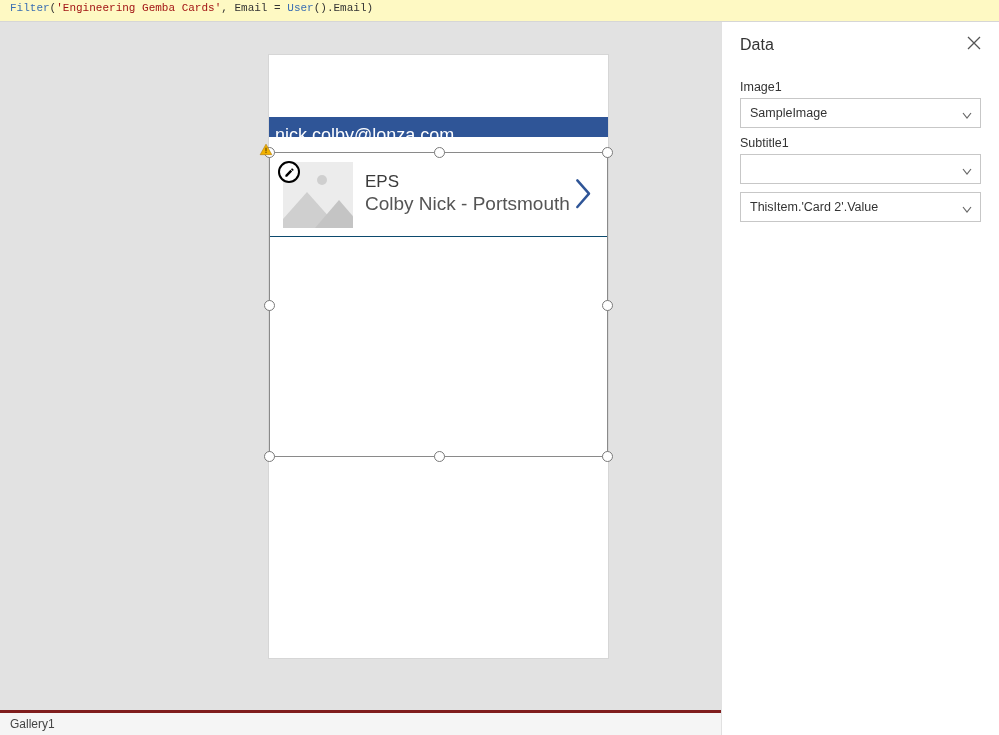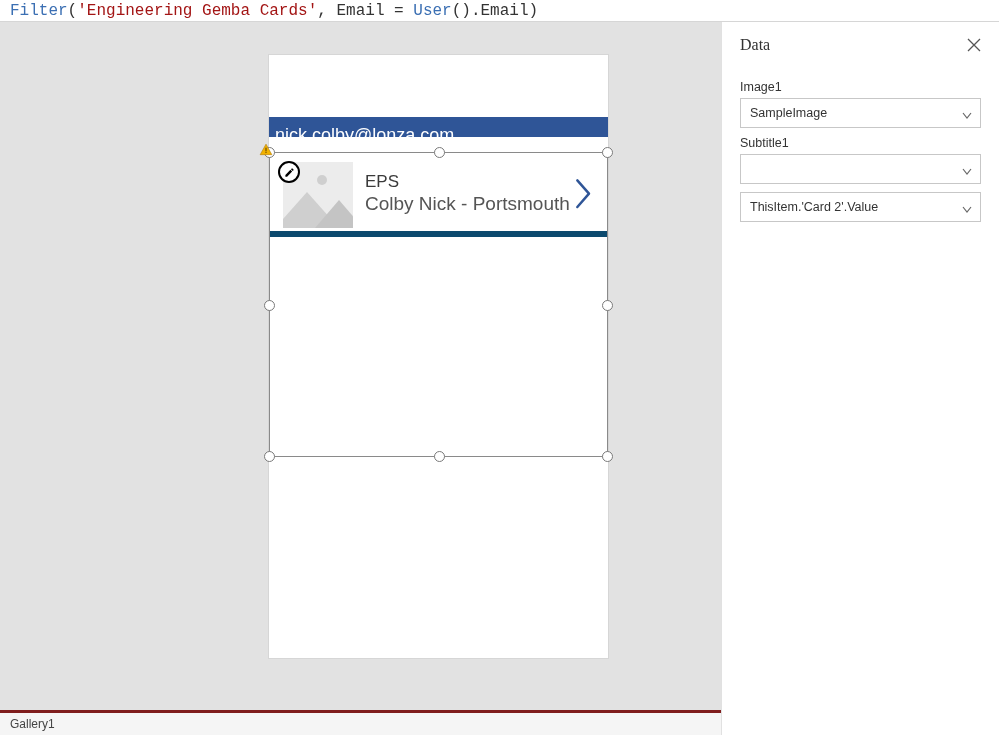--- a/index.html
+++ b/index.html
@@ -5,26 +5,26 @@
     * { box-sizing: border-box; margin: 0; padding: 0; }
     body {
       font-family: "Segoe UI", -apple-system, sans-serif;
       background: #e2e2e2;
       width: 999px;
       height: 735px;
       overflow: hidden;
       position: relative;
     }
     .formula-bar {
-      background: #ffffff;
+      background: #fef9c3;
       height: 22px;
       padding: 2px 10px;
       border-bottom: 1px solid #d6d6d6;
       font-family: Consolas, "Courier New", monospace;
-      font-size: 16px;
+      font-size: 11px;
       color: #333;
       white-space: nowrap;
     }
     .formula-bar .fn { color: #3b6fb3; }
     .formula-bar .op { color: #333; }
     .formula-bar .str { color: #a31515; }
     .formula-bar .id { color: #333; }
 
     .canvas-wrap {
       position: absolute;
@@ -50,21 +50,21 @@
       overflow: hidden;
     }
     .gallery-sel {
       position: absolute;
       left: 0; top: 97px;
       width: 339px; height: 305px;
       border: 1px solid #8a8a8a;
     }
     .gallery-item {
       height: 84px;
-      border-bottom: 6px solid #0c4a6e;
+      border-bottom: 1px solid #0c4a6e;
       position: relative;
     }
     .edit-badge {
       position: absolute;
       left: 8px; top: 8px;
       width: 22px; height: 22px;
       border: 2px solid #000; border-radius: 50%;
       background: #fff;
       display: flex; align-items: center; justify-content: center;
       z-index: 3;
@@ -114,23 +114,22 @@
     .warn-tri svg { width:14px; height:14px; display:block;}
 
     .data-panel {
       position:absolute; right:0; top:22px; bottom:0;
       width:278px; background:#fff;
       border-left:1px solid #e1e1e1;
       padding: 14px 18px 0 18px;
       font-size:13px; color:#333;
     }
     .data-panel .panel-head {
-      display:flex; justify-content:space-between; align-items:center;
+      display:flex; justify-content:space-between; align-items:flex-start;
       margin-bottom: 26px;
-      font-family: Liberation Serif, serif;
     }
     .data-panel .panel-title { font-size:16px; color:#333; }
     .close-x { width:14px; height:14px; color:#555; cursor:pointer; }
 
     .field-group { margin-bottom: 8px; }
     .field-label { font-size:12.5px; color:#333; margin-bottom:4px; }
     .field-select {
       border:1px solid #c7c7c7;
       height:30px; width:100%;
       padding: 0 28px 0 9px;

